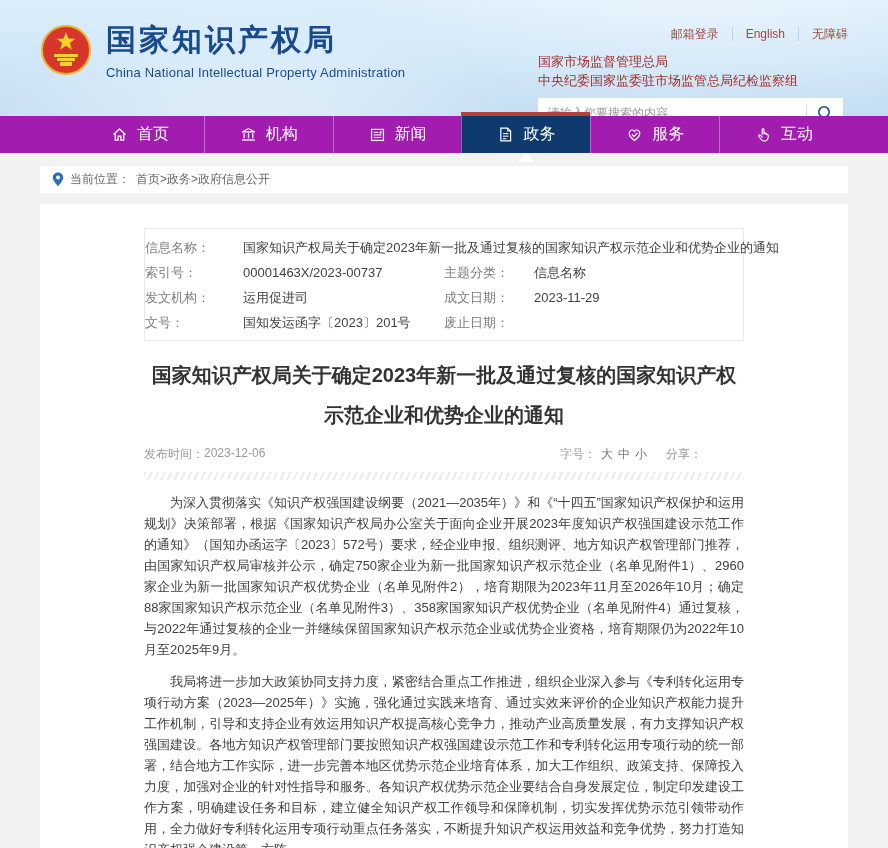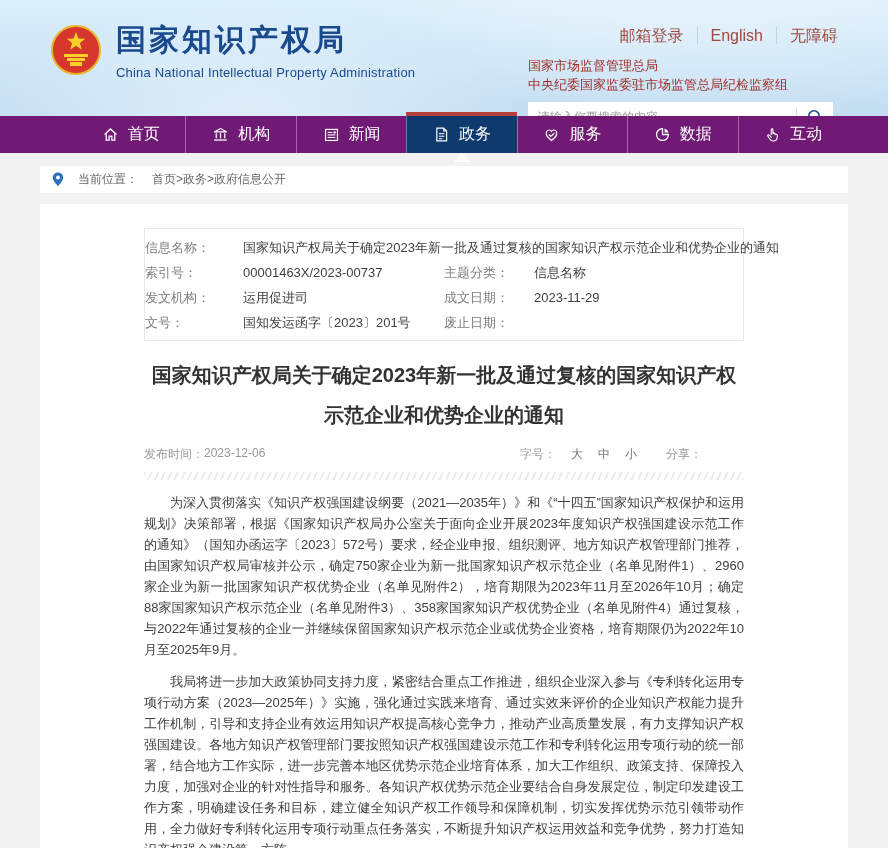--- a/index.html
+++ b/index.html
@@ -15,66 +15,66 @@
   .header {
     height: 116px;
     background:
       radial-gradient(ellipse 420px 220px at 28% 135%, rgba(255,255,255,.6), transparent 70%),
       radial-gradient(ellipse 520px 260px at 78% -45%, rgba(255,255,255,.45), transparent 70%),
       linear-gradient(180deg, #dceefb 0%, #cfe6f7 55%, #c3ddf2 100%);
     position: relative;
   }
   .header-inner {
     display: flex; justify-content: space-between;
-    padding: 0 50px; height: 100%;
+    padding: 0 40px; height: 100%;
   }
   .brand { display: flex; align-items: center; gap: 14px; margin-top: 14px; height: 72px; cursor: pointer; }
   .brand-cn { font-size: 30px; font-weight: bold; color: #1a4a8e; letter-spacing: 3px; }
   .brand-en { font-size: 13px; color: #1a4a8e; margin-top: 4px; letter-spacing: .2px; }
   .header-right { width: 310px; padding-top: 26px; }
-  .top-links { text-align: right; font-size: 16px; color: #9c4a3f; white-space: nowrap; }
+  .top-links { text-align: right; font-size: 12px; color: #9c4a3f; white-space: nowrap; }
   .top-links a { color: #9c4a3f; text-decoration: none; cursor: pointer; }
   .top-links a + a { border-left: 1px solid #bcd2e6; padding-left: 13px; margin-left: 13px; }
   .agency-links { margin-top: 9px; font-size: 13px; line-height: 19px; }
   .agency-links a { display: block; color: #9e2d26; text-decoration: none; cursor: pointer; white-space: nowrap; }
   .search-box {
     margin-top: 8px; background: #fff; height: 30px; width: 305px;
     display: flex; align-items: center;
   }
   .search-box input {
     flex: 1; border: none; outline: none; height: 100%;
     font-size: 12px; padding: 0 10px; color: #333;
     font-family: "Liberation Sans", "DejaVu Sans", sans-serif;
   }
   .search-box input::placeholder { color: #999; }
   .search-divider { width: 1px; height: 18px; background: #ddd; }
   .search-btn { width: 36px; height: 100%; border: none; background: transparent; cursor: pointer; display: flex; align-items: center; justify-content: center; }
 
   
-  .nav { background: #701a75; height: 37px; position: relative; padding-left: 36px; }
+  .nav { background: #a21caf; height: 37px; position: relative; padding-left: 36px; }
   .nav-inner { margin: 0 40px; display: flex; height: 100%; }
   .nav-item {
     flex: 1; display: flex; align-items: center; justify-content: center; gap: 9px;
     color: #fff; font-size: 16px; cursor: pointer; position: relative; height: 100%;
   }
   .nav-item + .nav-item { border-left: 1px solid rgba(255,255,255,.35); }
   .nav-item.active { background: #0e3a6e; }
   .nav-item.active::before {
     content: ""; position: absolute; top: -4px; left: -1px; right: 0; height: 4px; background: #b5413c;
   }
   .nav-item.active::after {
     content: ""; position: absolute; bottom: -9px; left: 50%; transform: translateX(-50%);
     border-left: 8px solid transparent; border-right: 8px solid transparent; border-bottom: 9px solid #fff;
   }
   .nav-item svg { flex-shrink: 0; }
 
   
   .breadcrumb {
     margin: 13px 40px 0; background: #fff; height: 27px;
-    display: flex; align-items: center; gap: 14px;
+    display: flex; align-items: center; gap: 6px;
     padding-left: 12px; font-size: 12px; color: #666;
   }
 
   
   .card {
     margin: 11px 40px 0; background: #fff;
     height: 660px; padding: 24px 104px 0;
   }
 
   .meta-box { border: 1px solid #e8e8e8; padding: 6px 0 5px; font-size: 13px; }
@@ -89,21 +89,21 @@
     margin: 14px auto 0; max-width: 592px;
     font-size: 20px; font-weight: bold; color: #333;
     text-align: center; line-height: 40px;
   }
 
   .pub-row {
     display: flex; justify-content: space-between; align-items: center;
     margin-top: 12px; font-size: 12px; color: #999; height: 15px;
   }
   .pub-left { display: flex; text-align: right; }
-  .pub-right { display: flex; align-items: center; gap: 15px; margin-right: 42px; color: #999; }
+  .pub-right { display: flex; align-items: center; gap: 5px; margin-right: 42px; color: #999; }
   .fontsize-opt { color: #777; cursor: pointer; }
   .share-label { margin-left: 14px; }
 
   .hatch {
     height: 8px; margin-top: 10px;
     background: repeating-linear-gradient(115deg, #ececec 0 2px, #ffffff 2px 6px);
   }
 
   .article-body {
     margin-top: 12px; font-size: 13px; line-height: 21px;
@@ -193,27 +193,20 @@
     </div>
     <div class="nav-item">
       <svg width="17" height="17" viewBox="0 0 20 20">
         <path d="M10 17 C4 12.5 2.5 9 4.5 6.2 C6.2 3.9 9 4.4 10 6.4 C11 4.4 13.8 3.9 15.5 6.2 C17.5 9 16 12.5 10 17 Z" fill="none" stroke="#fff" stroke-width="1.4"></path>
         <path d="M7 10 L9.3 12.2 L13.5 8.2" fill="none" stroke="#fff" stroke-width="1.4"></path>
       </svg>
       <span>服务</span>
     </div>
     <div class="nav-item">
       <svg width="17" height="17" viewBox="0 0 20 20">
-        <path d="M10 3 A7 7 0 1 0 17 10 L10 10 Z" fill="none" stroke="#fff" stroke-width="1.5"></path>
-        <path d="M12.5 2.8 A7 7 0 0 1 17.2 7.5 L12.5 7.5 Z" fill="#fff"></path>
-      </svg>
-      <span>数据</span>
-    </div>
-    <div class="nav-item">
-      <svg width="17" height="17" viewBox="0 0 20 20">
         <path d="M8.5 10 V4.2 C8.5 2.8 10.5 2.8 10.5 4.2 V9 M10.5 9 C10.5 7.8 12.4 7.8 12.4 9 V10 C12.4 8.9 14.2 8.9 14.2 10 V11 C14.2 10.1 15.8 10.2 15.8 11.3 C15.8 13.4 15.4 15.2 14.2 16.6 C13 18 9.5 18.2 8 16.6 C6.8 15.3 5.3 13.2 4.5 12 C3.7 10.9 5.3 9.6 6.3 10.7 L8.5 13" fill="none" stroke="#fff" stroke-width="1.3" stroke-linecap="round"></path>
       </svg>
       <span>互动</span>
     </div>
   </div>
 </div>
 
 <div class="breadcrumb">
   <svg width="12" height="15" viewBox="0 0 12 15">
     <path d="M6 0.5 C3 0.5 0.8 2.7 0.8 5.5 C0.8 9 6 14.2 6 14.2 C6 14.2 11.2 9 11.2 5.5 C11.2 2.7 9 0.5 6 0.5 Z" fill="#2a71b9"></path>

